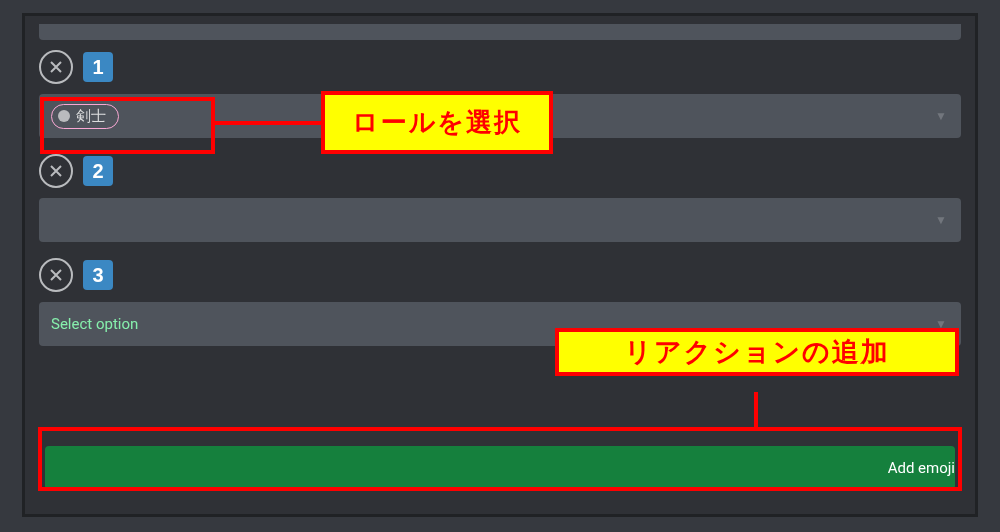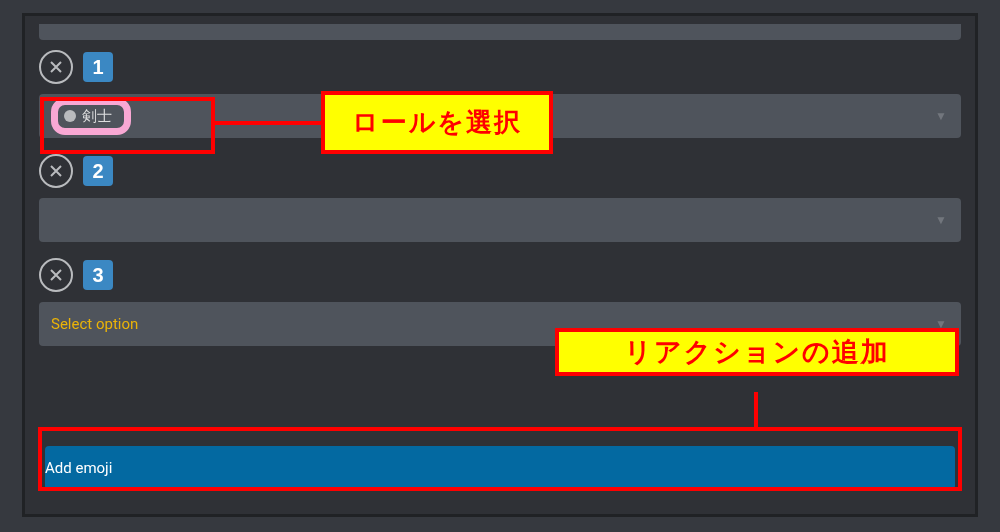--- a/index.html
+++ b/index.html
@@ -65,52 +65,52 @@
       height: 44px;
       display: flex;
       align-items: center;
       padding: 0 12px;
       margin-bottom: 16px;
       position: relative;
     }
     .role-chip {
       display: inline-flex;
       align-items: center;
-      border: 7px solid #f9a8d4;
+      border: 1px solid #f9a8d4;
       border-radius: 14px;
       padding: 2px 12px 2px 6px;
       gap: 6px;
     }
     .role-dot {
       width: 12px; height: 12px; border-radius: 50%; background: #b9bbbe;
     }
     .role-text {
       color: #dcddde;
       font-size: 15px;
     }
     .select-placeholder {
-      color: #eab308;
+      color: #86efac;
       font-size: 15px;
     }
     .caret {
       position: absolute;
       right: 14px;
       top: 50%;
       transform: translateY(-50%);
       color: #72767d;
       font-size: 12px;
     }
     .add-emoji-btn {
-      background: #0369a1;
+      background: #15803d;
       color: #fff;
       height: 44px;
       border-radius: 4px;
       display: flex;
       align-items: center;
-      justify-content: flex-start;
+      justify-content: flex-end;
       font-size: 15px;
       cursor: pointer;
       position: absolute;
       left: 20px;
       right: 20px;
       bottom: 24px;
     }
 
     
     .ann-rect {

